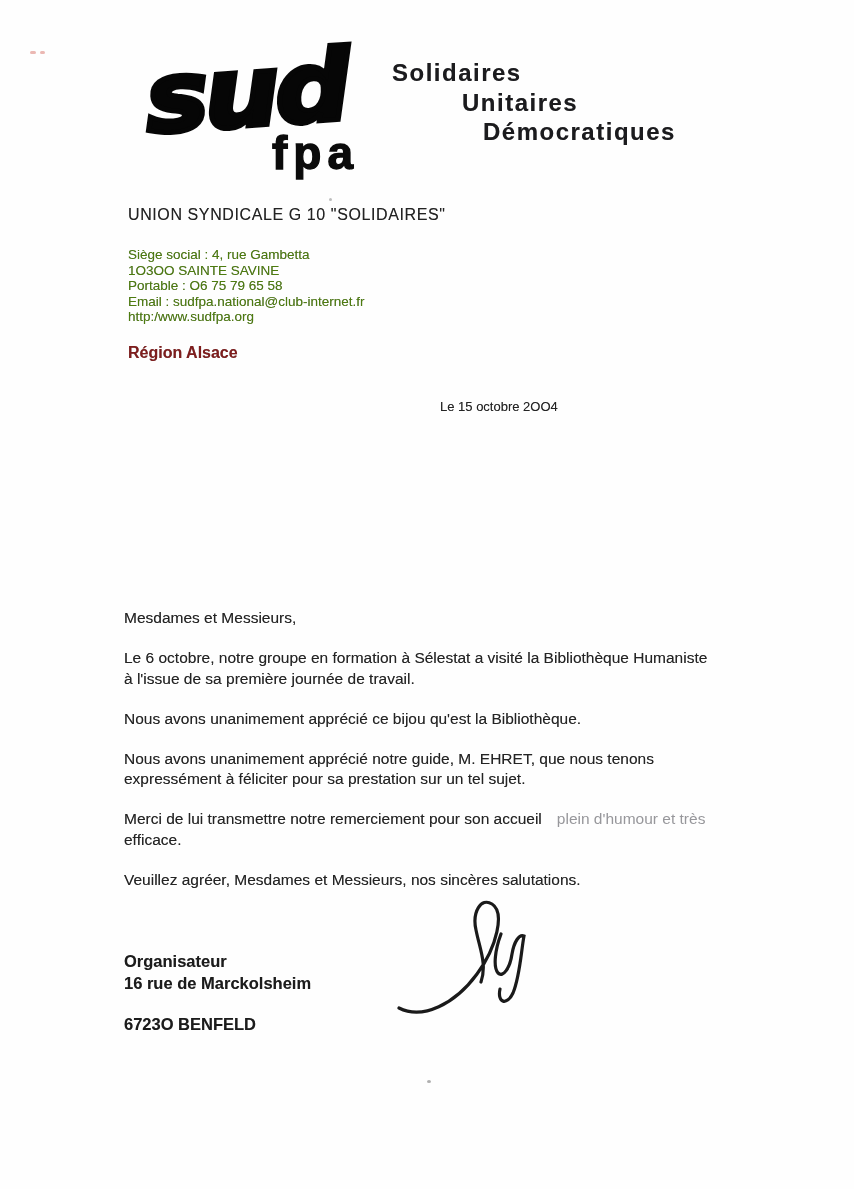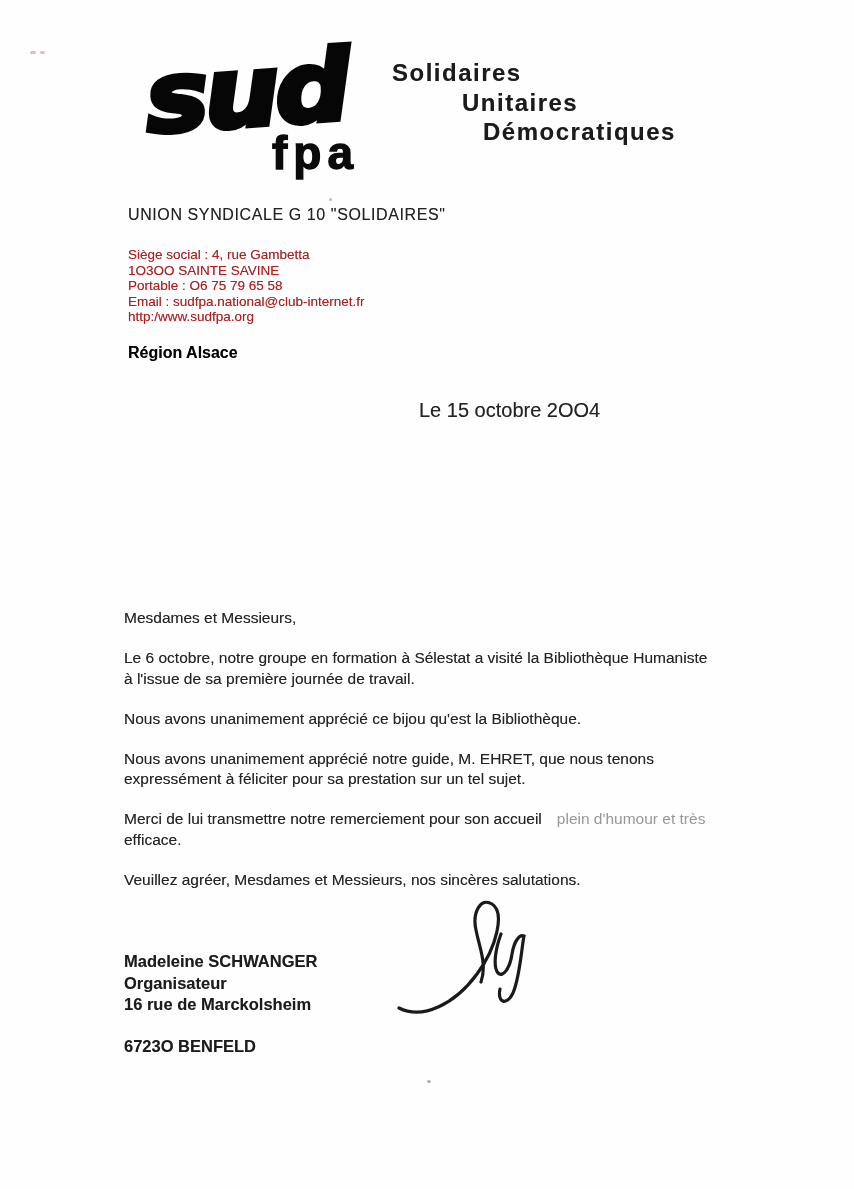--- a/index.html
+++ b/index.html
@@ -54,29 +54,29 @@
   .motto .m2 { margin-left: 70px; }
   .motto .m3 { margin-left: 91px; }
 
   
   .org-name {
     position: absolute; left: 128px; top: 206px;
     font-size: 16px; letter-spacing: 0.6px; color: #232323; white-space: nowrap;
   }
   .address {
     position: absolute; left: 128px; top: 247px;
-    font-size: 13.5px; line-height: 15.6px; color: #b91c1c;
+    font-size: 13.5px; line-height: 15.6px; color: #4d7c0f;
   }
   .region {
     position: absolute; left: 128px; top: 344px;
-    font-size: 16px; font-weight: bold; color: #000000;
+    font-size: 16px; font-weight: bold; color: #7f1d1d;
   }
   .date-line {
-    position: absolute; left: 419px; top: 399px;
-    font-size: 20px; color: #242424;
+    position: absolute; left: 440px; top: 399px;
+    font-size: 13px; color: #242424;
   }
   .recipients {
     position: absolute; left: 371px; top: 476px;
     font-size: 15.5px; font-weight: bold; line-height: 37.5px;
     color: #1c1c1c; white-space: nowrap;
   }
 
   
   .letter-body {
     position: absolute; left: 124px; top: 608px; width: 672px;
@@ -152,19 +152,18 @@
   <div class="signature">
     <svg width="148" height="125" viewBox="0 0 148 125">
       <g fill="none" stroke="#1a1a1a" stroke-width="3.2" stroke-linecap="round">
         <path d="M 6 116 C 30 128, 62 112, 84 82 C 104 55, 112 20, 99 12 C 88 5, 79 20, 83 38 C 87 58, 94 72, 88 90"></path>
         <path d="M 108 42 C 102 58, 100 75, 105 81 C 110 86, 117 76, 119 62 C 121 50, 126 42, 131 44 C 128 60, 127 84, 120 101 C 114 114, 104 111, 107 97"></path>
       </g>
     </svg>
   </div>
 
   <div class="signer">
-    <div>Madeleine SCHWANGER</div>
     <div>Organisateur</div>
     <div>16 rue de Marckolsheim</div>
     <div class="city">6723O BENFELD</div>
   </div>
 
 </div>
 
 </body></html>

